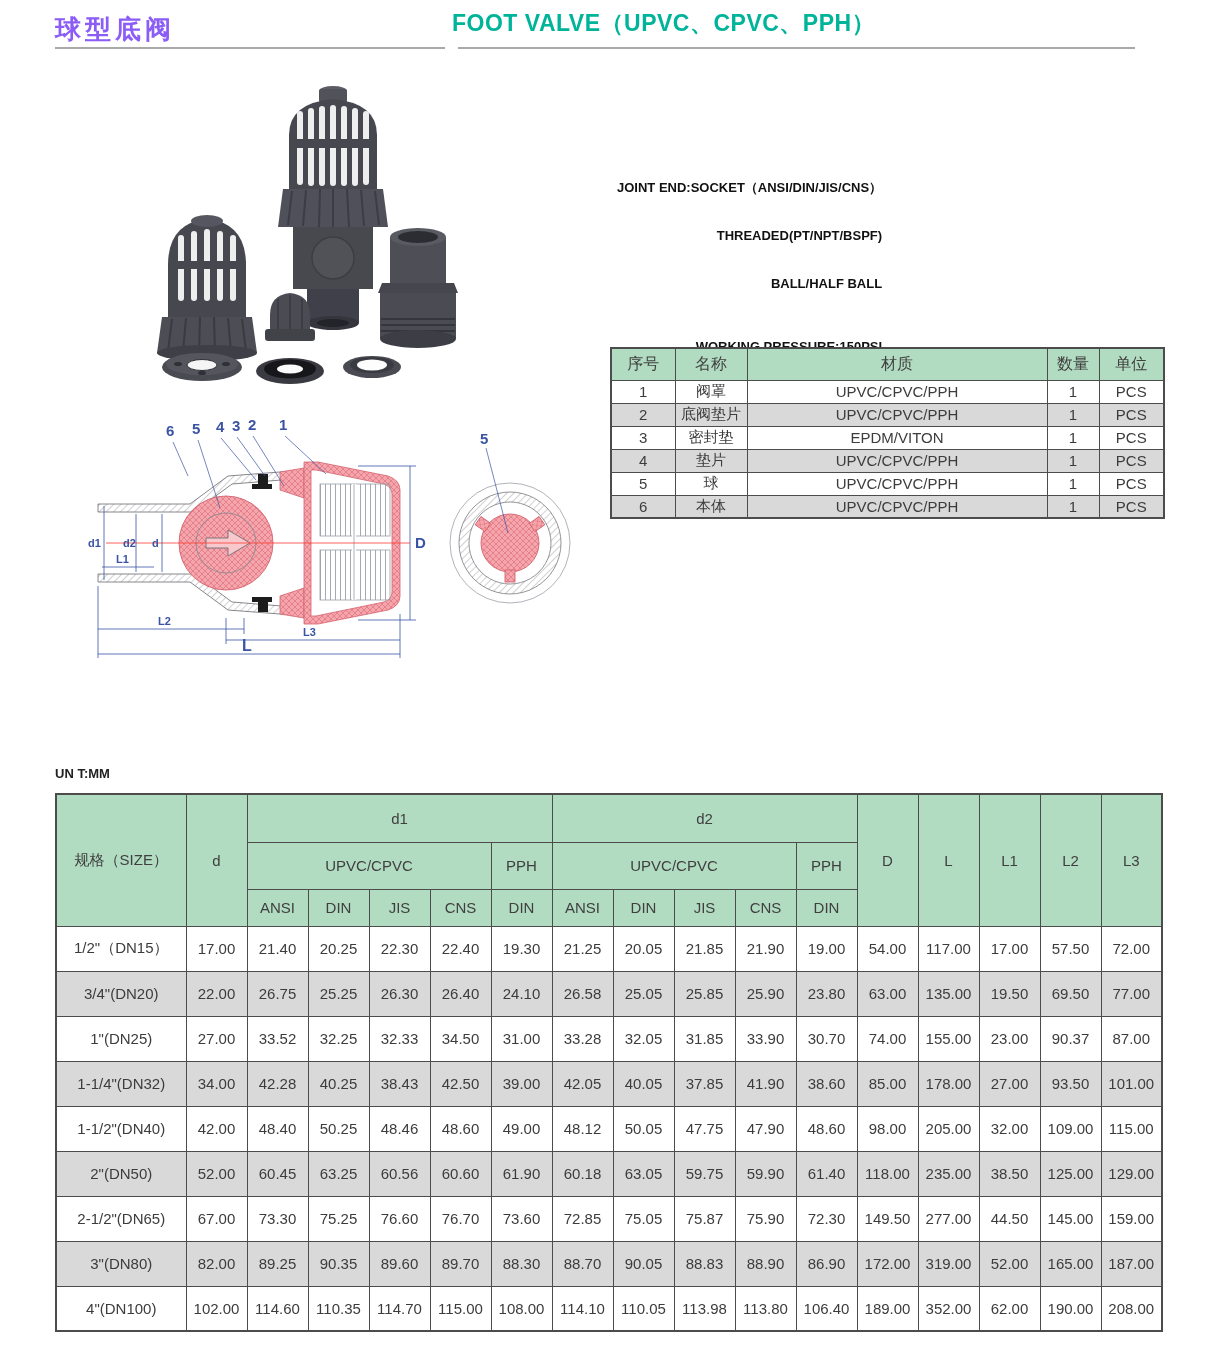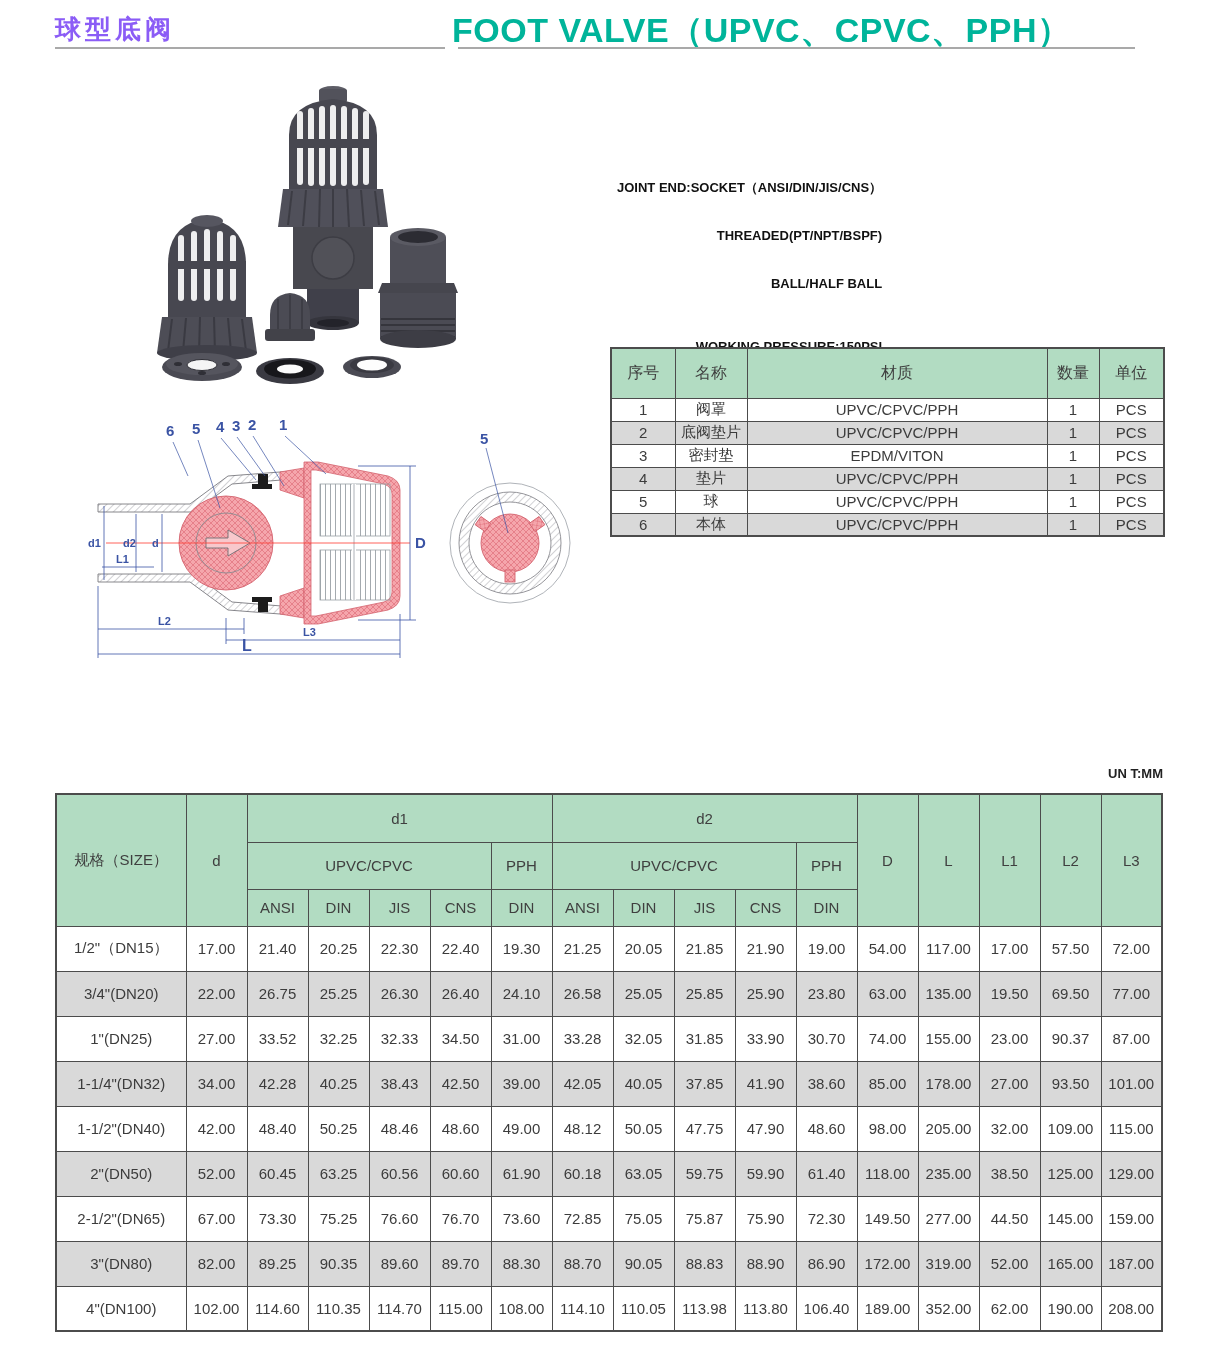--- a/index.html
+++ b/index.html
@@ -5,47 +5,47 @@
   * { margin:0; padding:0; box-sizing:border-box; }
   body { background:#fff; font-family:"Liberation Sans", sans-serif; }
   .page { position:relative; width:1220px; height:1354px; background:#ffffff; overflow:hidden; }
 
   
   .title-cn { position:absolute; left:55px; top:12px; font-size:26px; font-weight:bold;
               color:#8b5cf6; letter-spacing:4px; }
   .rule { position:absolute; height:2px; background:#a9a9a9; top:47px; }
   .rule-left { left:55px; width:390px; }
   .rule-right { left:458px; width:677px; }
-  .title-en { position:absolute; left:452px; top:8px; font-size:34px; font-weight:bold;
+  .title-en { position:absolute; left:452px; top:8px; font-size:23px; font-weight:bold;
               color:#00b49a; letter-spacing:0.5px; }
 
   
   .photo-svg { position:absolute; left:100px; top:75px; }
   .drawing-svg { position:absolute; left:58px; top:418px; }
 
   
   .spec-block { position:absolute; left:617px; top:180px; font-size:13px; font-weight:bold; color:#111;text-align:right; }
   .spec-block .spec-line { line-height:15px; }
   .spec-line.s1 { margin-bottom:33px; }
   .spec-line.s2 { margin-bottom:33px; }
   .spec-line.s3 { margin-bottom:48px; }
 
   
   table { border-collapse:collapse; table-layout:fixed; }
   .parts-table { position:absolute; left:610px; top:347px; width:553px;
                  font-size:15px; color:#3c3c3c; border:2px solid #4c4c4c; }
   .parts-table th, .parts-table td { border:1px solid #4c4c4c; text-align:center;
                  overflow:hidden; white-space:nowrap; }
-  .parts-table thead tr { height:50px; background:#b2dcc2; }
+  .parts-table thead tr { height:32px; background:#b2dcc2; }
   .parts-table th { font-weight:normal; font-size:16px; color:#3f3f3f; }
   .parts-table tbody tr { height:23px; background:#ffffff; }
   .parts-table tbody tr:nth-child(even) { background:#d9d9d9; }
 
   
-  .unit-note { position:absolute; left:55px; top:766px; width:1108px; text-align:right;
+  .unit-note { position:absolute; left:55px; top:766px; width:1108px; 
                font-size:13px; font-weight:bold; color:#222; }
   .dim-table { position:absolute; left:55px; top:793px; width:1108px;
                font-size:15px; color:#3c3c3c; border:2px solid #4c4c4c; }
   .dim-table th, .dim-table td { border:1px solid #4c4c4c; text-align:center;
                font-weight:normal; overflow:hidden; white-space:nowrap; }
   .dim-table thead th { background:#b2dcc2; color:#3f3f3f; }
   .dim-table thead tr.h1 { height:48px; }
   .dim-table thead tr.h2 { height:47px; }
   .dim-table thead tr.h3 { height:37px;margin-left:40px; }
   .dim-table tbody tr { height:45px; background:#ffffff; }

